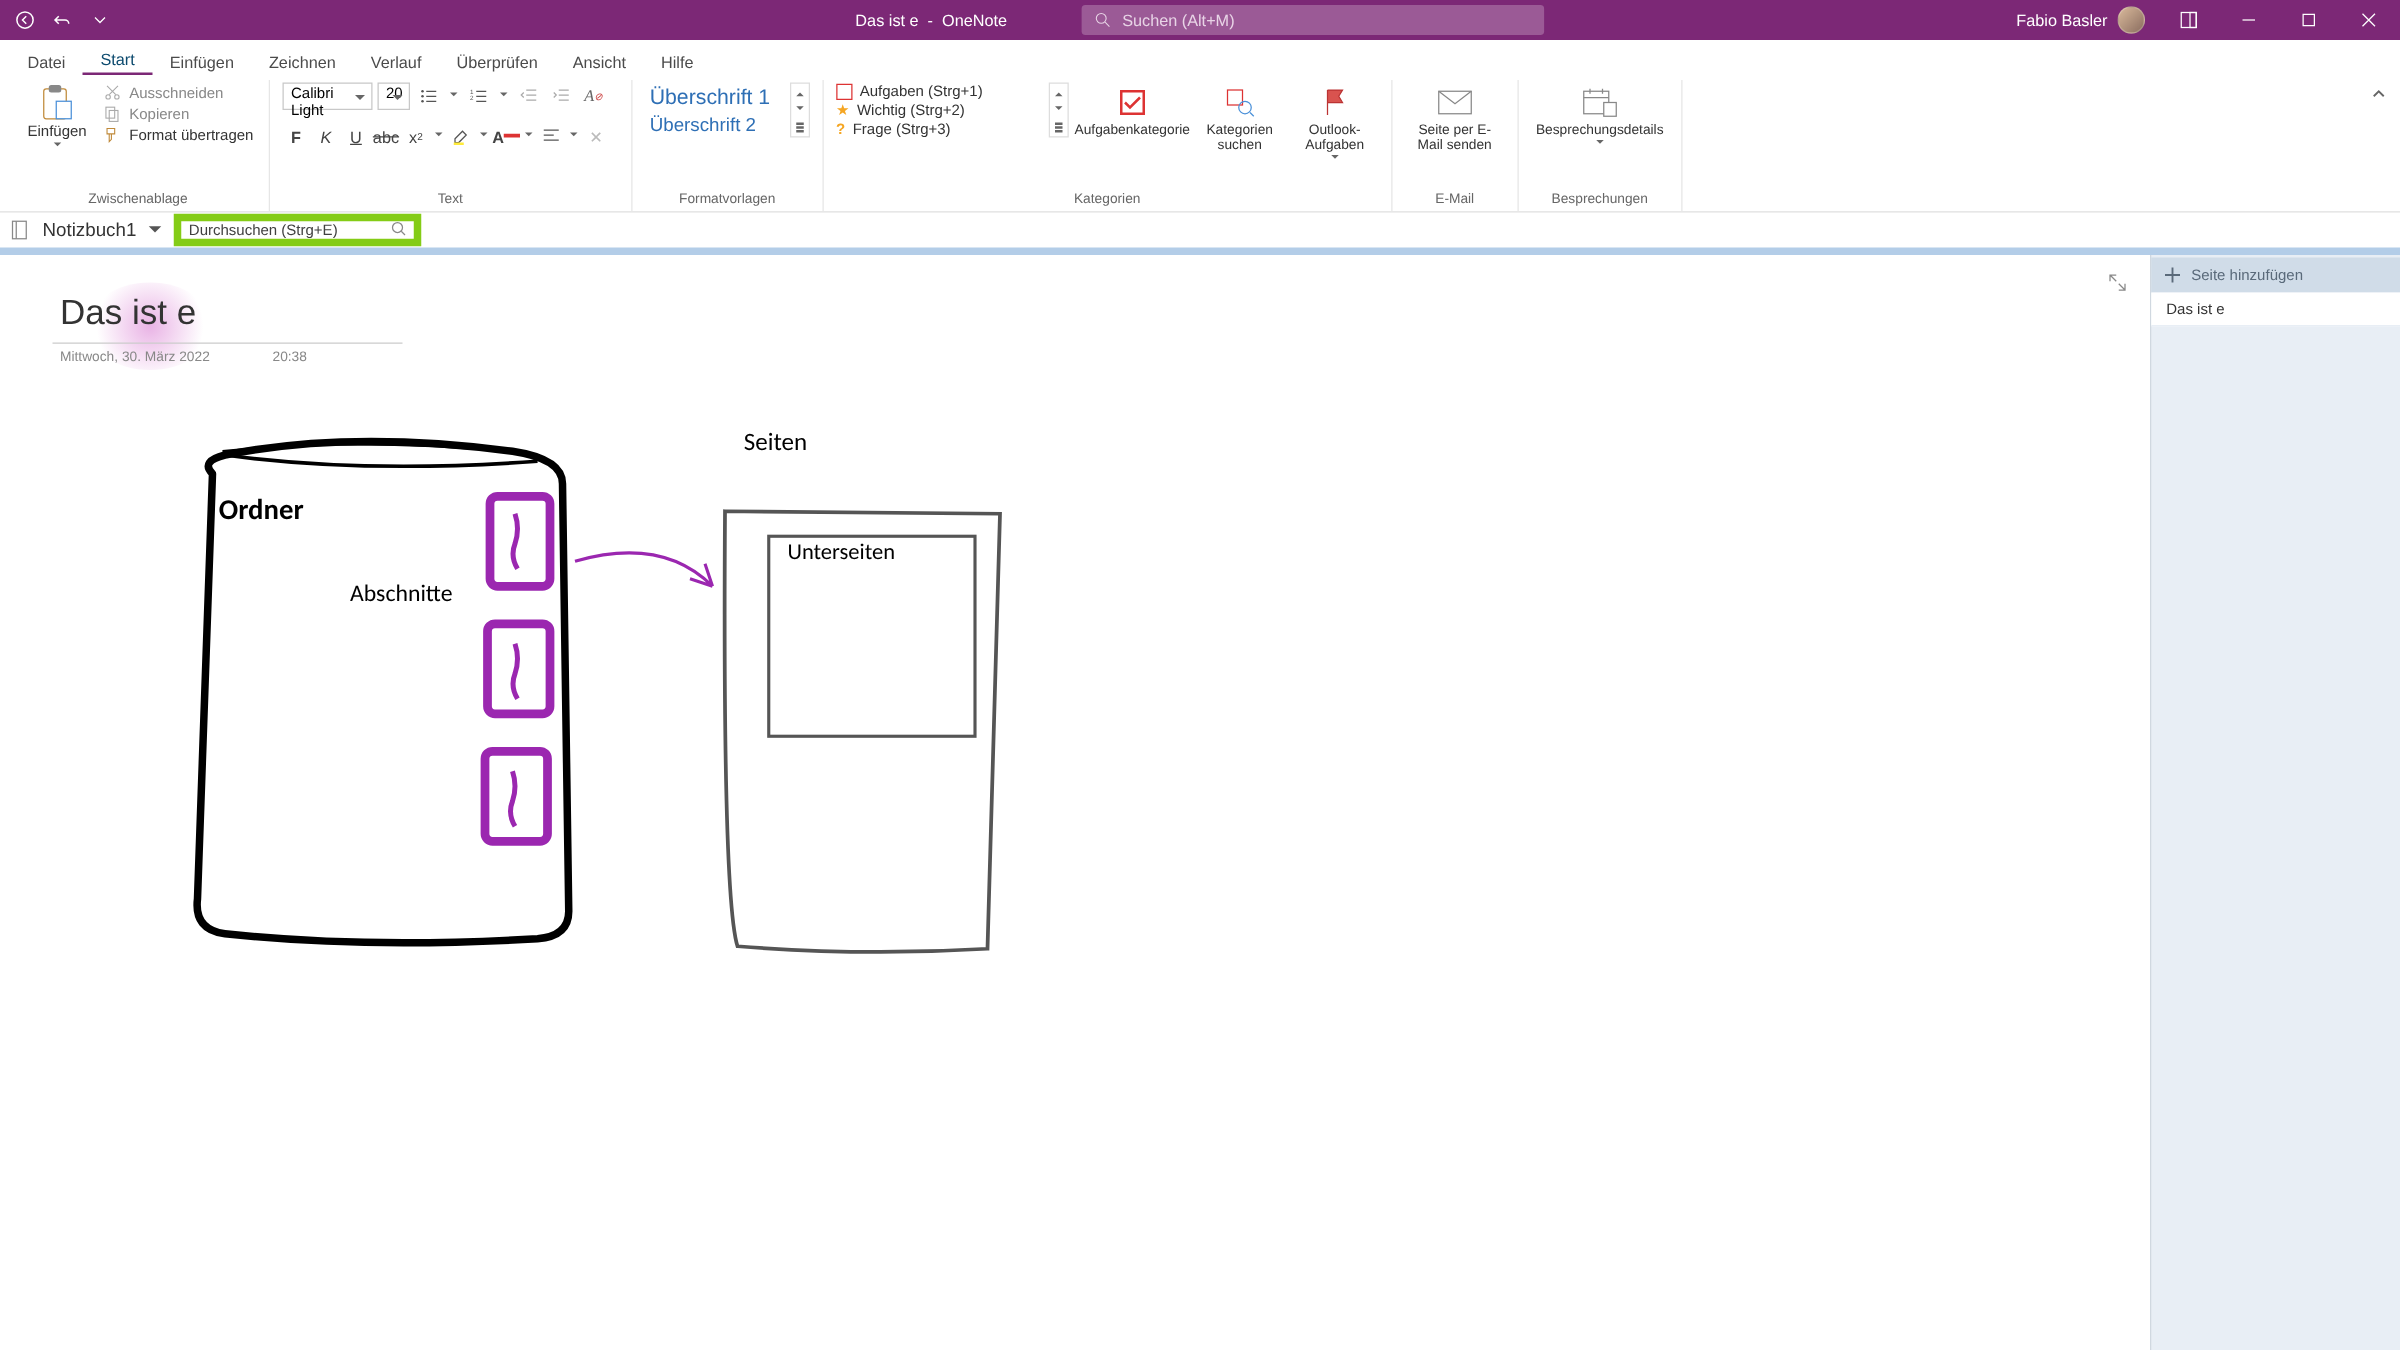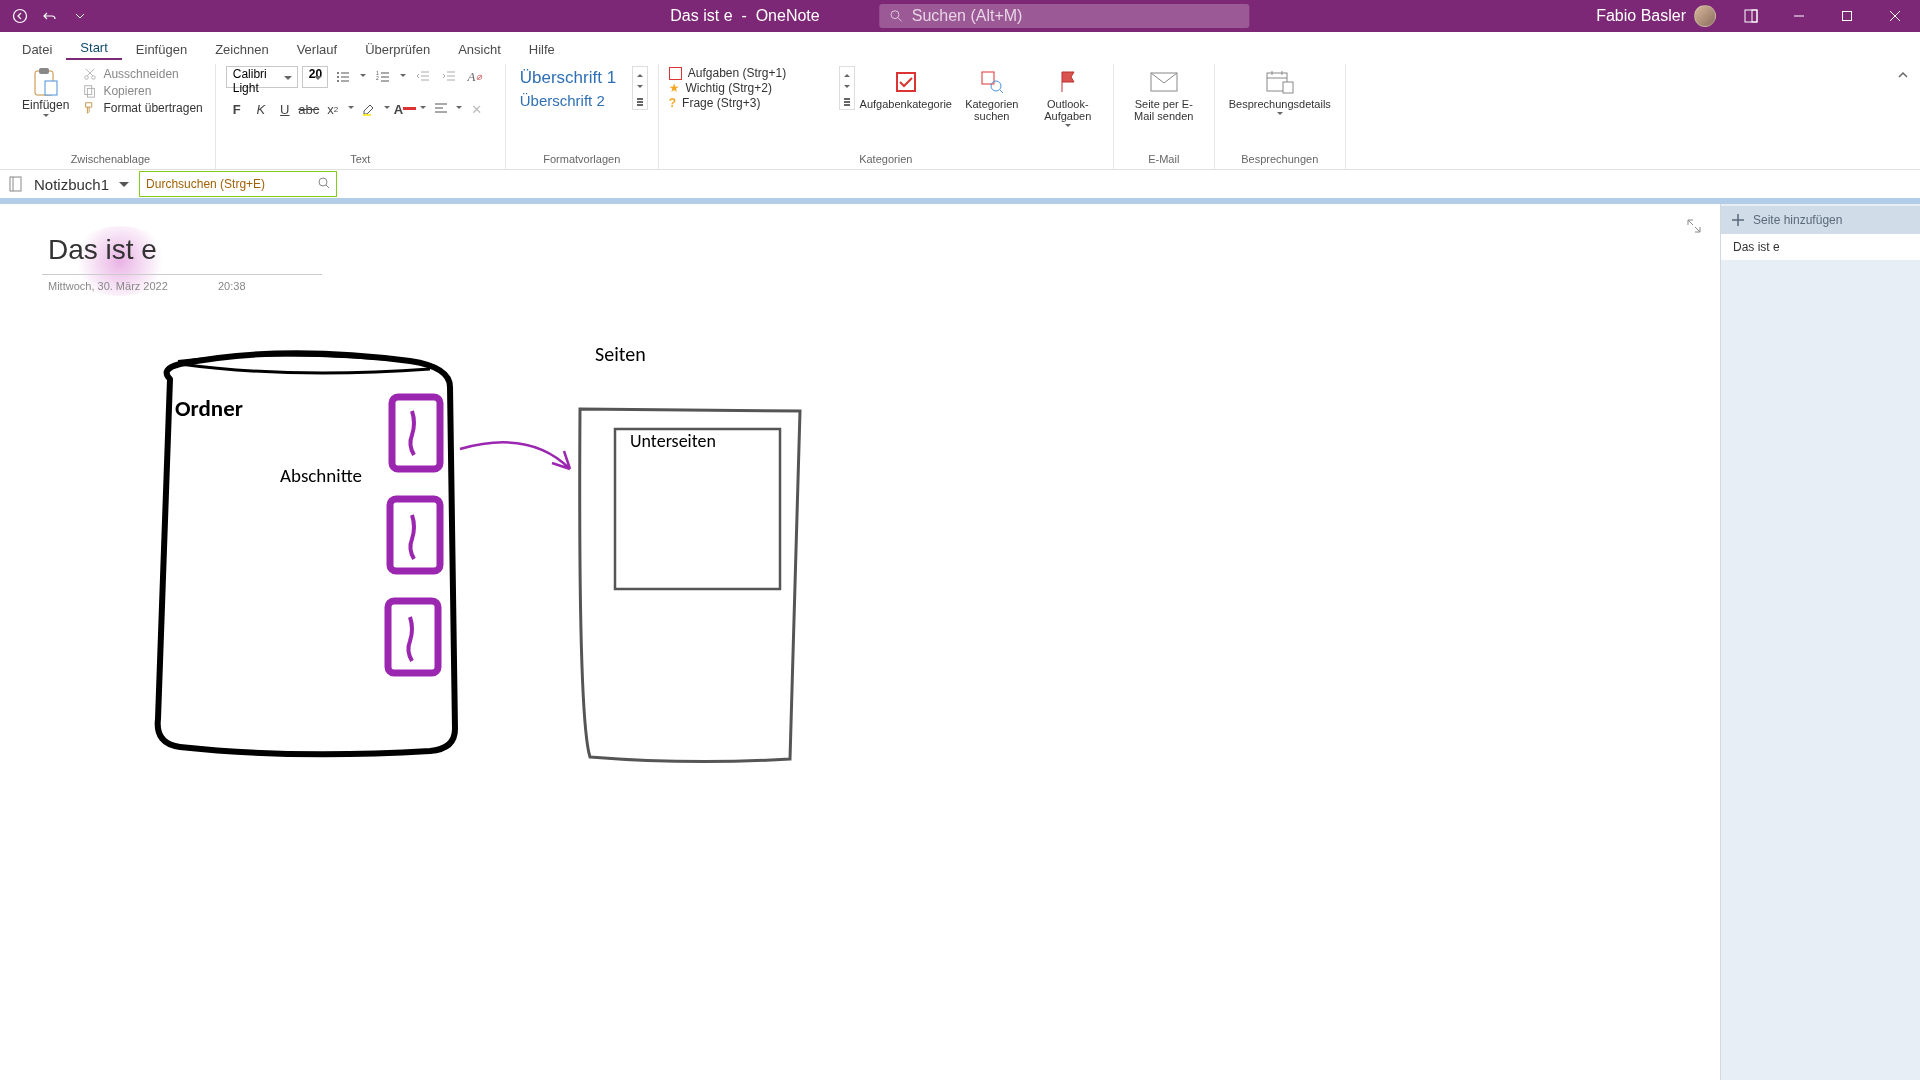--- a/index.html
+++ b/index.html
@@ -1,19 +1,19 @@
 <!DOCTYPE html>
 <html><head>
 <meta charset="utf-8">
 <style>
   * { box-sizing: border-box; font-family: "Segoe UI", sans-serif; }
   html, body { margin:0; padding:0; width:1920px; height:1080px; overflow:hidden; background:#fff; }
 
   
-  .titlebar { height:32px; background:#7c2876; color:#fff; display:flex; align-items:center; font-size:16px; position:relative; }
+  .titlebar { height:32px; background:#7c2876; color:#fff; display:flex; align-items:center; font-size:13px; position:relative; }
   .titlebar .qat { display:flex; align-items:center; gap:2px; padding-left:6px; }
   .qat-btn { width:28px; height:28px; display:flex; align-items:center; justify-content:center; color:#fff; border-radius:2px; }
   .titlebar .title { position:absolute; left:50%; transform:translateX(-50%); top:0; height:32px; display:flex; align-items:center; justify-content:center; pointer-events:none; gap:60px; }
   .search-box { width:370px; height:24px; background:#9b5a96; border-radius:3px; display:flex; align-items:center; padding:0 10px; color:#e8d4e6; pointer-events:auto; }
   .search-box svg { width:14px; height:14px; margin-right:8px; }
   .titlebar .right { margin-left:auto; display:flex; align-items:center; gap:2px; padding-right:2px; }
   .user { display:flex; align-items:center; gap:8px; padding:0 10px; height:32px; }
   .avatar { width:22px; height:22px; border-radius:50%; background:linear-gradient(135deg,#d9b99b,#8a6d5f); border:1px solid #fff3; }
   .winbtn { width:46px; height:32px; display:flex; align-items:center; justify-content:center; color:#fff; }
 
@@ -31,21 +31,21 @@
 
   .big-btn { display:flex; flex-direction:column; align-items:center; justify-content:flex-start; padding:2px 6px; font-size:12px; color:#333; text-align:center; gap:2px; }
   .big-btn .ico { width:28px; height:28px; display:flex; align-items:center; justify-content:center; }
   .small-row { display:flex; flex-direction:column; gap:1px; font-size:12px; color:#888; }
   .small-item { display:flex; align-items:center; gap:6px; padding:1px 2px; }
   .small-item svg { width:14px; height:14px; }
 
   .font-row { display:flex; align-items:center; gap:4px; }
   .font-select { border:1px solid #c8c8c8; height:22px; font-size:12px; padding:0 18px 4px 6px; background:#fff; position:relative; }
   .font-select.name { width:72px; }
-  .font-select.size { width:15px;font-weight:bold; }
+  .font-select.size { width:15px; }
   .caret::after { content:""; position:absolute; right:5px; top:9px; border:4px solid transparent; border-top-color:#666; }
   .fmt-row { display:flex; align-items:center; gap:2px; margin-top:6px; }
   .fmt-btn { width:22px; height:22px; display:flex; align-items:center; justify-content:center; color:#444; font-size:13px; border-radius:2px; }
   .split-caret { width:10px; display:flex; align-items:center; justify-content:center; }
   .split-caret::after { content:""; border:3px solid transparent; border-top-color:#666; }
 
   .style-list { display:flex; flex-direction:column; gap:0; width:110px; }
   .style-item { font-size:15px; color:#2e6fb5; padding:2px 4px; font-family:"Calibri Light","Segoe UI Light",sans-serif; }
   .style-spinner { width:16px; display:flex; flex-direction:column; border:1px solid #ddd; height:44px; }
   .style-spinner div { flex:1; display:flex; align-items:center; justify-content:center; }
@@ -81,21 +81,21 @@
   .page-title-line { position:absolute; left:42px; top:70px; width:280px; border-bottom:1px solid #ccc; }
   .page-date { position:absolute; left:48px; top:76px; font-size:11px; color:#888; }
   .page-time { position:absolute; left:218px; top:76px; font-size:11px; color:#888; }
   .highlight-blob { position:absolute; left:70px; top:22px; width:100px; height:70px; border-radius:50%; background:radial-gradient(circle,#e9b3e5 0%,#e9b3e500 70%); pointer-events:none; }
 
   .drawing-label { position:absolute; font-family:"Calibri","Segoe UI",sans-serif; color:#000; }
   .drawing-svg { position:absolute; left:130px; top:115px; }
 
   
   .page-panel { width:200px; background:#e8eef5; border-left:1px solid #d0d8e0; display:flex; flex-direction:column; }
-  .page-search { height:26px; margin:-28px 0 0 0; background:#fff; border:1px solid #84cc16; display:flex; align-items:center; padding:0 6px; font-size:12px; color:#a16207; position:relative; z-index:5; }
+  .page-search { height:26px; margin:-28px 0 0 0; background:#fff; border:6px solid #84cc16; display:flex; align-items:center; padding:0 6px; font-size:12px; color:#404040; position:relative; z-index:5; }
   .page-search .mag { margin-left:auto; }
   .add-page { height:28px; background:#d0dce8; display:flex; align-items:center; gap:8px; padding:0 10px; font-size:12px; color:#5a6a7a; cursor:pointer; margin-top:2px; }
   .page-item { padding:6px 12px; font-size:12px; color:#333; background:#fff; border-bottom:1px solid #e8eef5; cursor:pointer; }
 
   svg { overflow:visible; }
 </style>
 </head>
 <body>
 
 <div class="titlebar">

